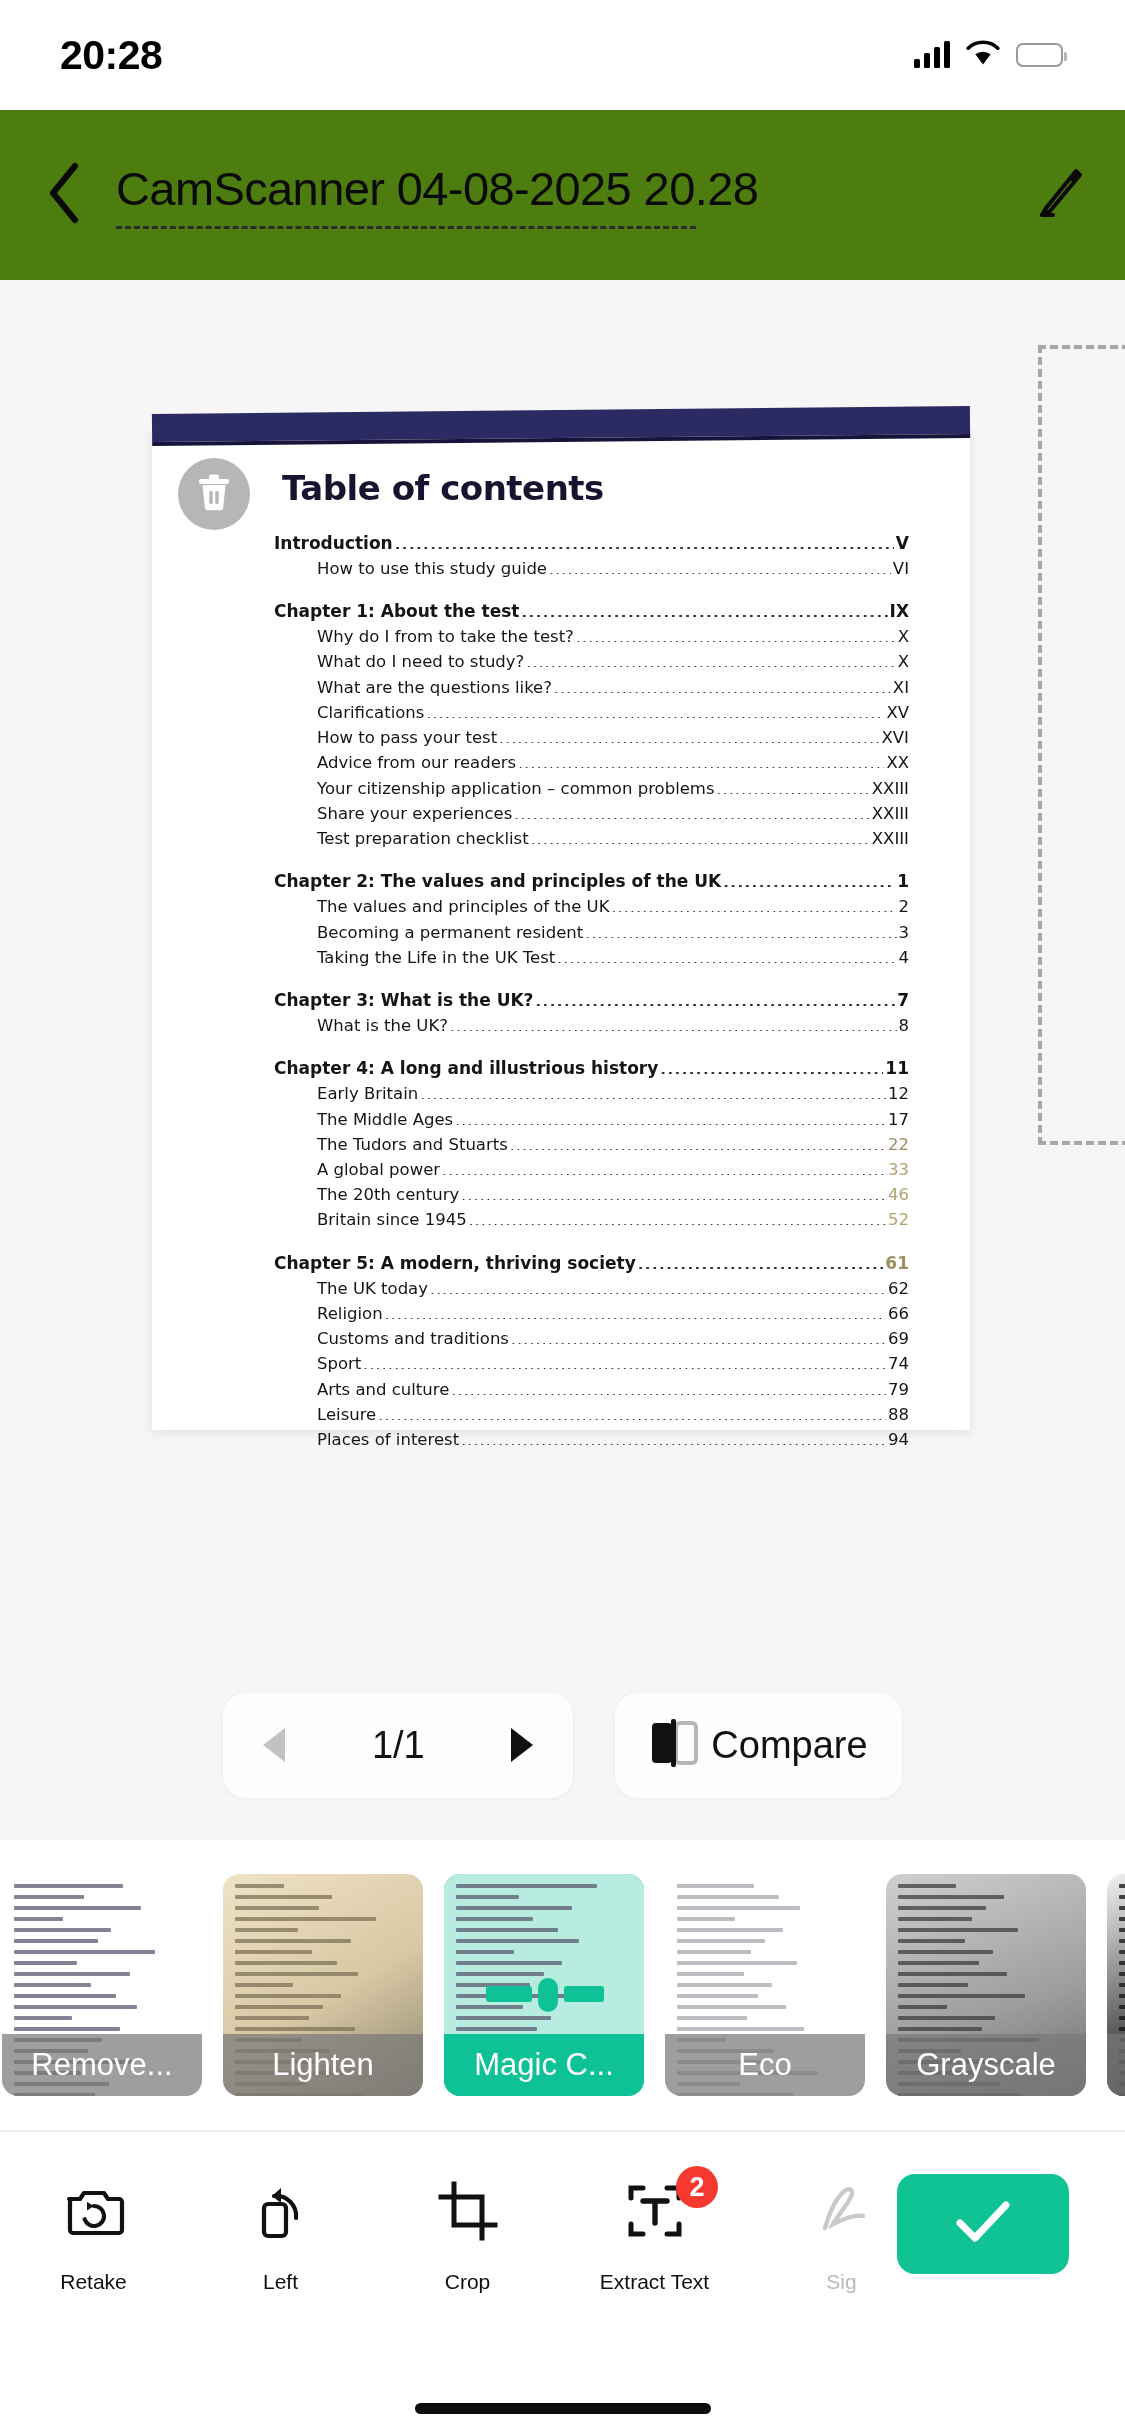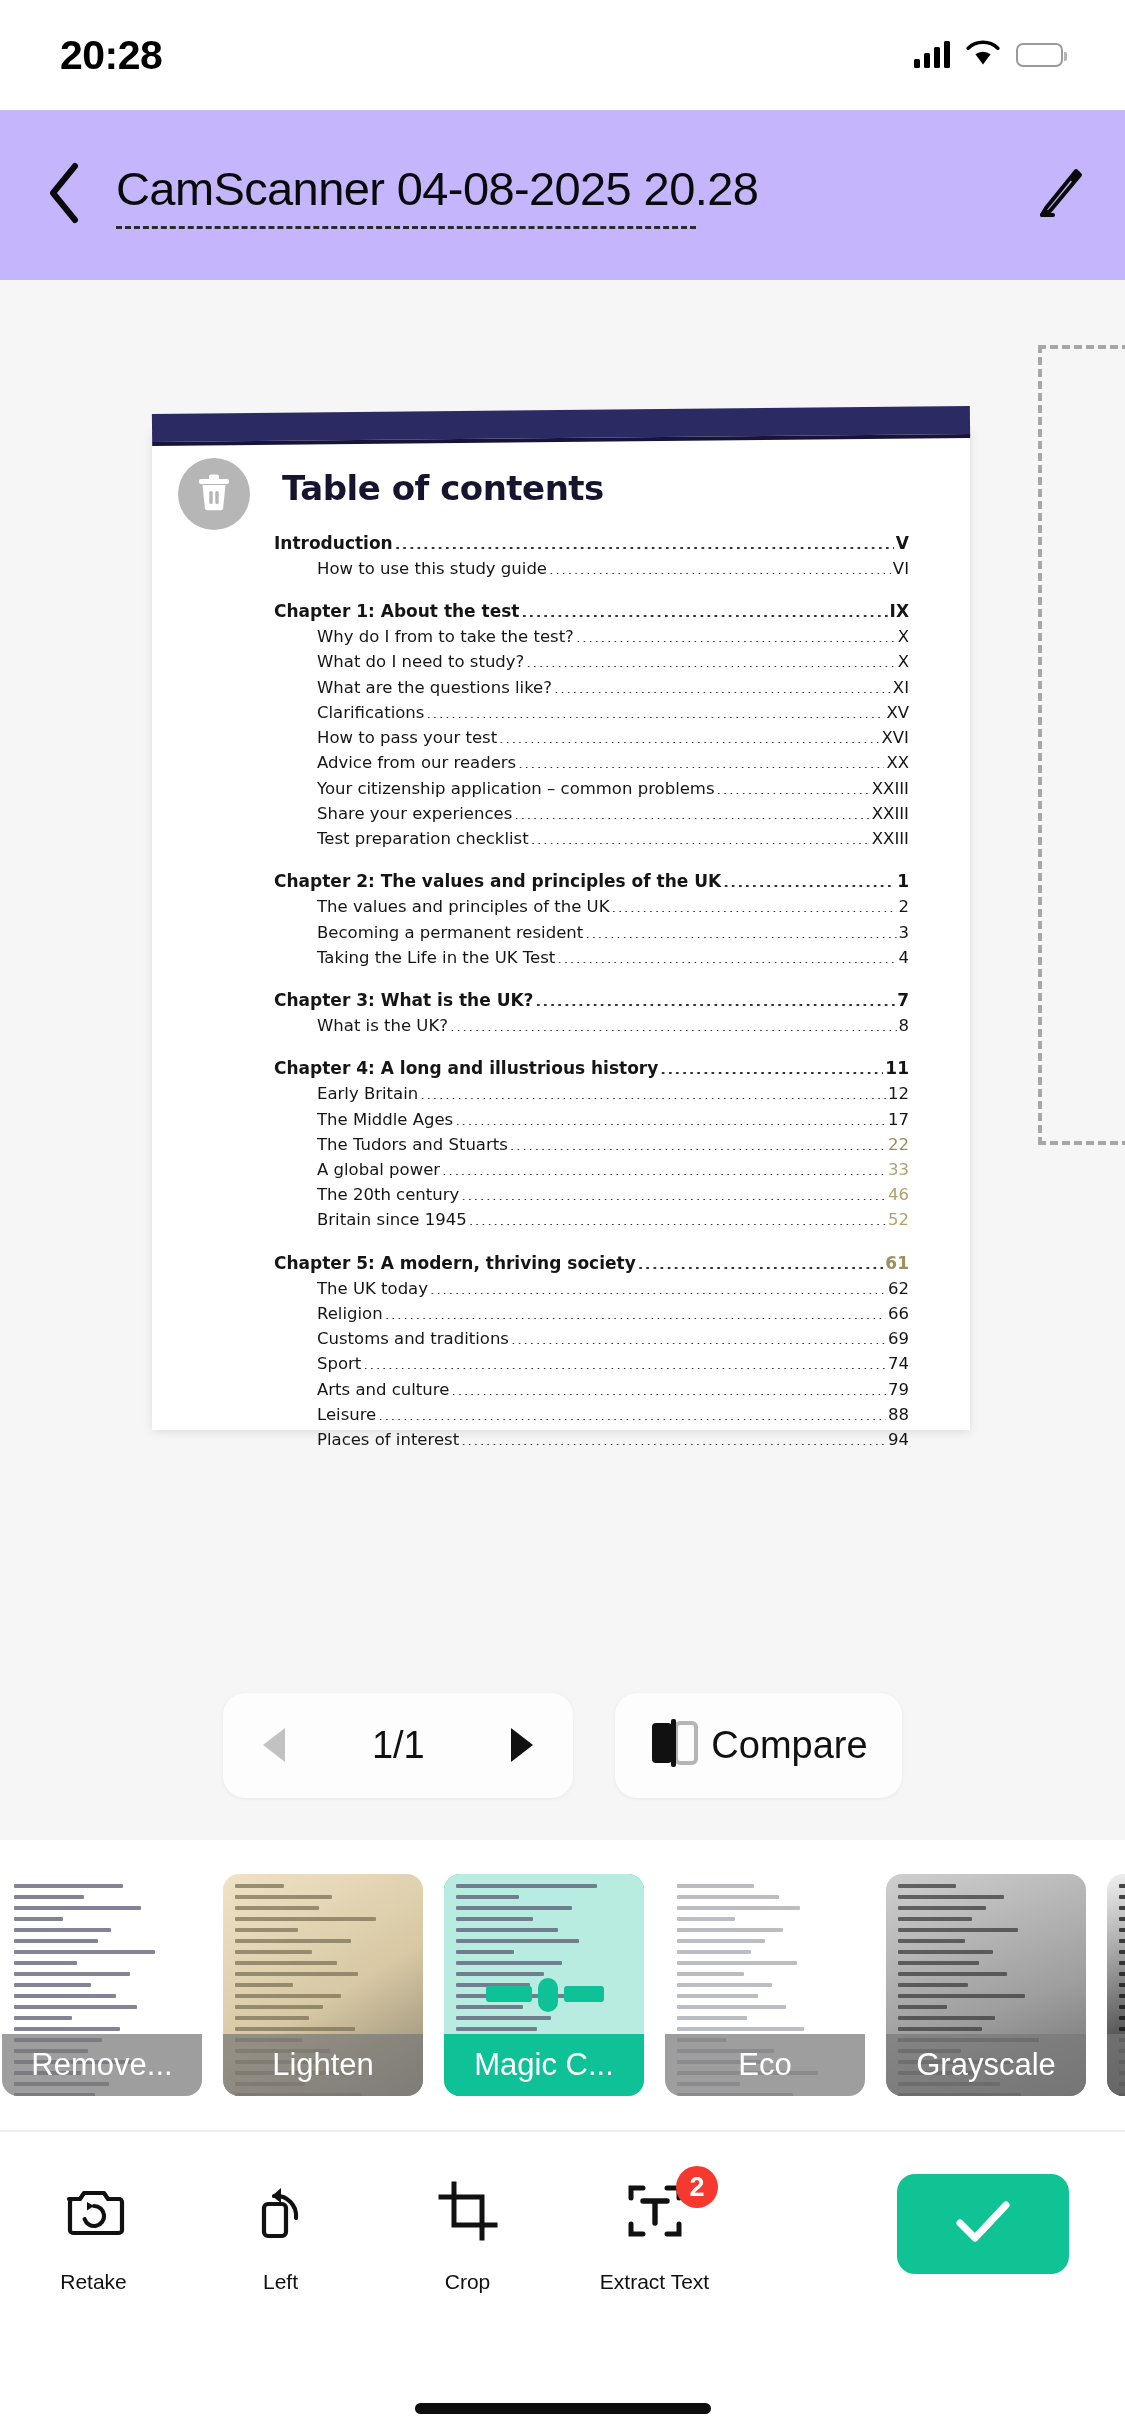--- a/index.html
+++ b/index.html
@@ -31,21 +31,21 @@
   }
   .batt::after {
     content:""; position:absolute; right:-6px; top:7px;
     width:3.5px; height:9px; background:#b5b5b5; border-radius:0 2px 2px 0;
   }
   .batt-fill { height:100%; background:#000; border-radius:3px; }
 
   
   .navbar {
     position:absolute; top:110px; left:0; width:1125px; height:170px;
-    display:flex; align-items:center; background:#c4b5fd;
+    display:flex; align-items:center; background:#4d7c0f;
   }
   .nav-back {
     width:110px; display:flex; align-items:center; justify-content:center;
     padding-left:18px;
   }
   .nav-title-wrap { flex:1; display:flex; flex-direction:column; align-items:flex-start; }
   .nav-title {
     font-size:47px; color:#0a0a0a; letter-spacing:-0.6px;
     white-space:nowrap; padding-left:6px;
   }
@@ -677,20 +677,28 @@
     <span class="badge">2</span>
     <span class="tool-ico">
       <svg width="62" height="62" viewBox="0 0 62 62">
         <path d="M7 18 v-10 h12 M55 18 v-10 h-12 M7 44 v10 h12 M55 44 v10 h-12" fill="none" stroke="#111" stroke-width="5" stroke-linecap="round"></path>
         <path d="M19 21 h24 M31 21 v22" fill="none" stroke="#111" stroke-width="5.4" stroke-linecap="round"></path>
       </svg>
     </span>
     <span class="tool-label">Extract Text</span>
   </div>
 
+  <div class="tool faded">
+    <span class="tool-ico">
+      <svg width="62" height="62" viewBox="0 0 62 62">
+        <path d="M14 48 C22 20 34 6 40 10 C46 14 26 36 22 44 C30 40 44 34 52 36" fill="none" stroke="#c9c9c9" stroke-width="4.4" stroke-linecap="round"></path>
+      </svg>
+    </span>
+    <span class="tool-label">Sig</span>
+  </div>
 
   <div class="done-btn">
     <span>
       <svg width="62" height="50" viewBox="0 0 62 50">
           <path d="M8 26 L23 41 L54 8" stroke="#fff" stroke-width="7" fill="none" stroke-linecap="round" stroke-linejoin="round"></path>
         </svg>
     </span>
   </div>
 </div>
 

